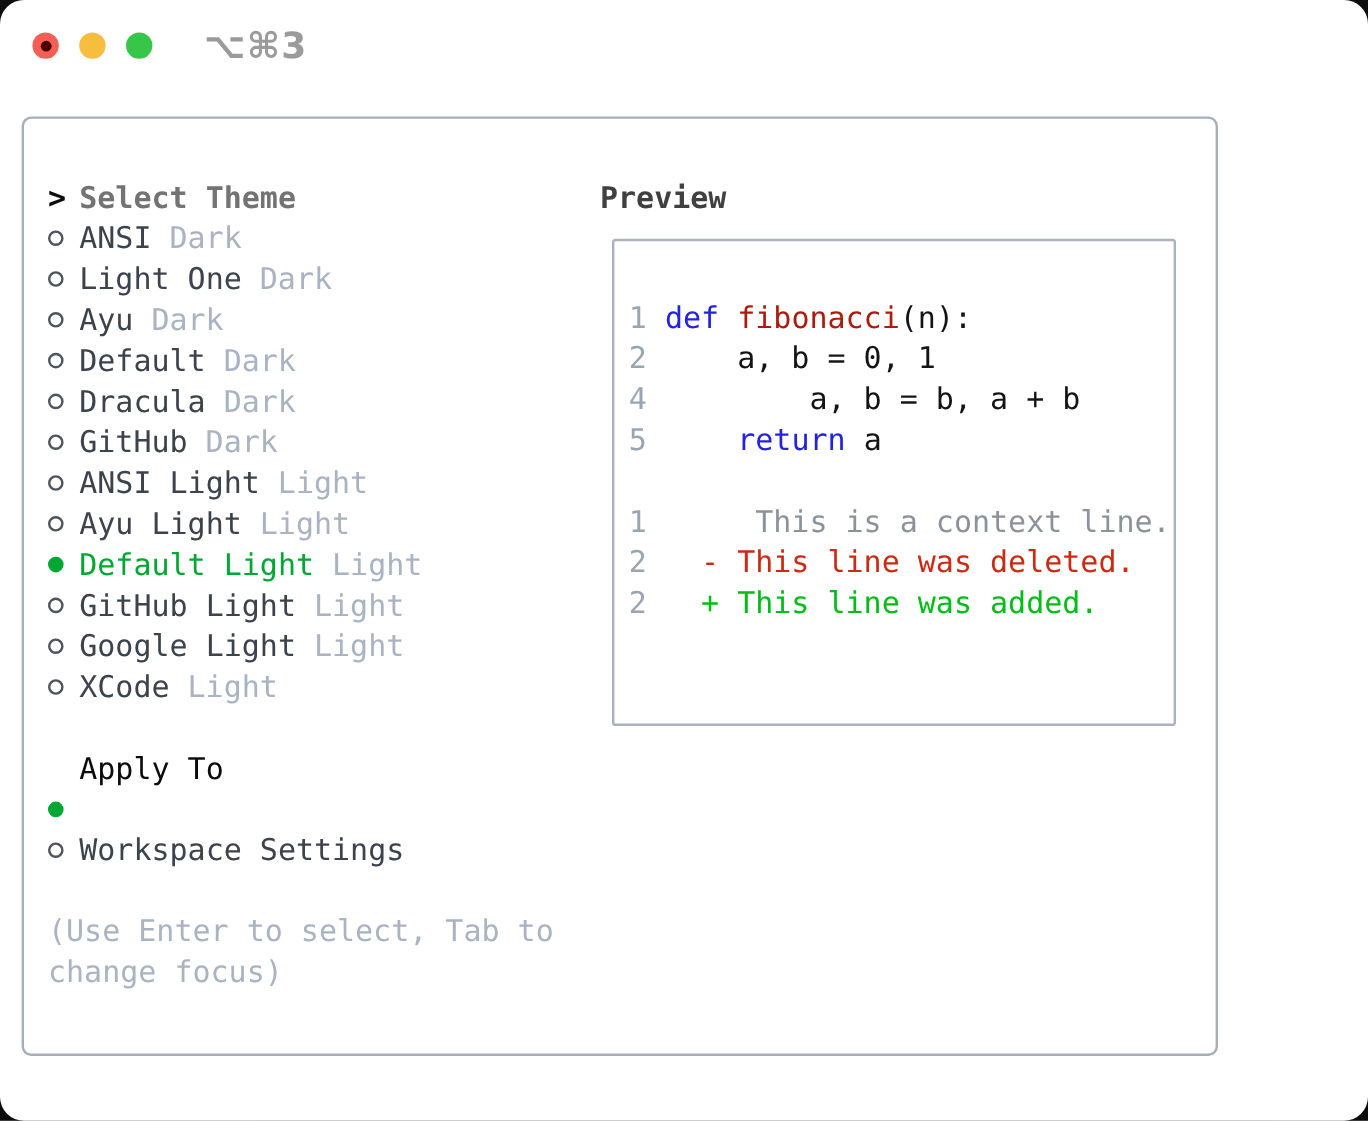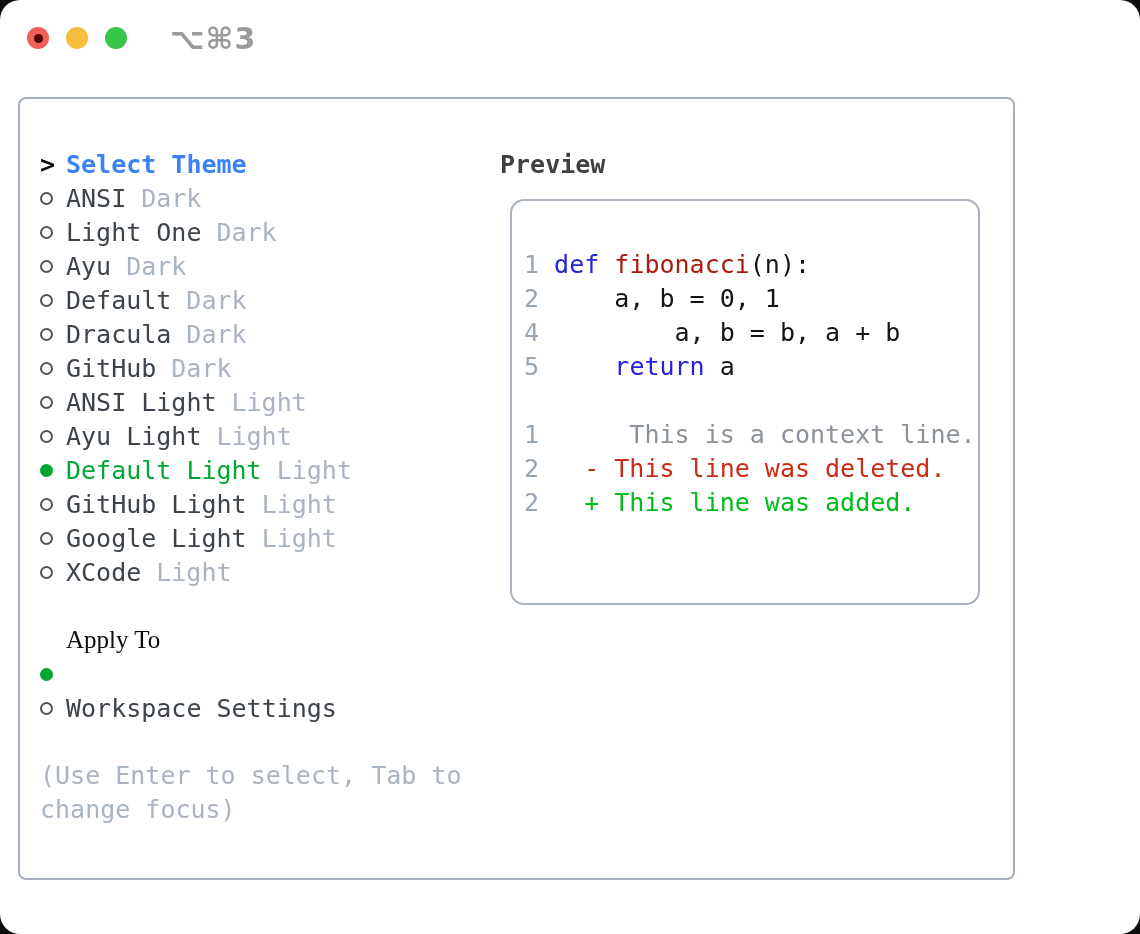--- a/index.html
+++ b/index.html
@@ -66,42 +66,42 @@
 
   .marker { width: 26px; flex: none; display: flex; align-items: center; }
   .prefix-glyph { font-weight: bold; color: #0b0b0b; }
   .radio {
     width: 13px; height: 13px;
     border: 2px solid #4d545c;
     border-radius: 50%;
   }
   .option.selected .radio { background: #00a733; border-color: #00a733; }
 
-  .header-label { font-weight: bold; color: #3b82f6; }
-  .subheader-label { color: #0b0b0b; font-family: Liberation Serif, serif; }
+  .header-label { font-weight: bold; color: #737373; }
+  .subheader-label { color: #0b0b0b; }
   .opt-label { color: #3c434c; }
   .option.selected .opt-label { color: #00a733; }
   .tag { color: #a9b3c1; margin-left: 15px; }
 
   .help {
     margin-top: 0;
     width: 450px;
     line-height: 34px;
     color: #a9b3c1;
   }
 
   
   .preview-title { font-weight: bold; color: #404040; }
   .preview-box {
     margin-top: 18px;
     margin-left: 10px;
     width: 470px;
     height: 406px;
     border: 2px solid #a9b2be;
-    border-radius: 14px;
+    border-radius: 3px;
     padding: 49px 4px 0 12px;
   }
   .pline { height: 34px; white-space: pre; }
   .t-num   { color: #9aa5b3; }
   .t-kw    { color: #2323dd; }
   .t-fn    { color: #aa1d0e; }
   .t-plain { color: #141414; }
   .t-ctx   { color: #8b9299; }
   .t-del   { color: #cb2a14; }
   .t-add   { color: #00bd17; }

